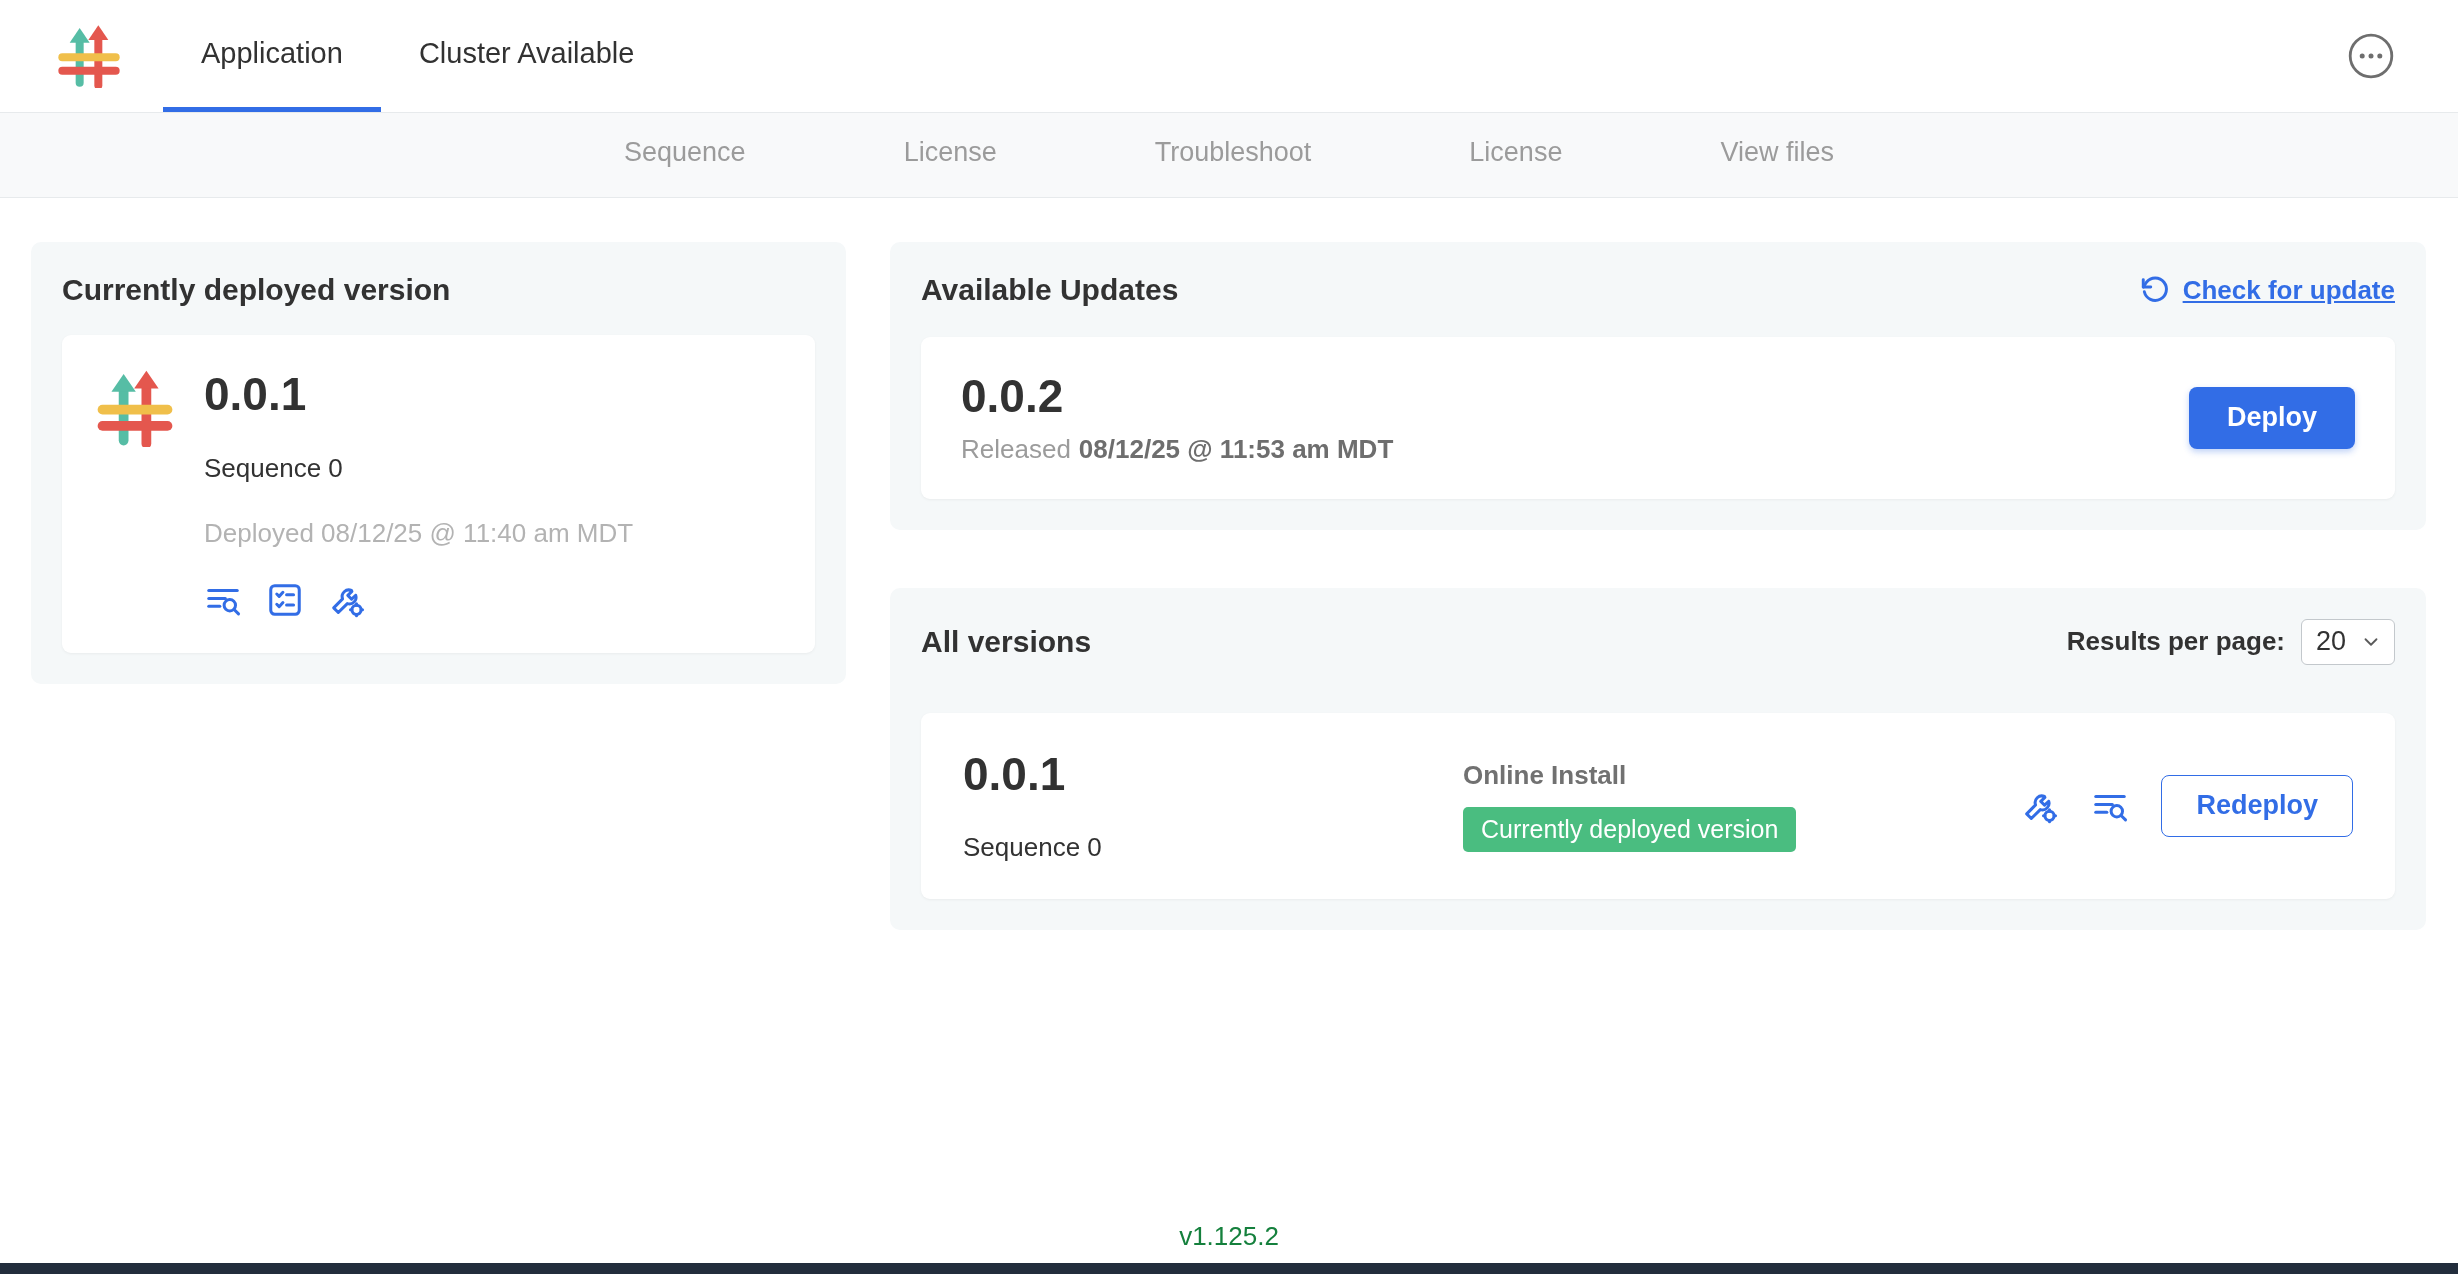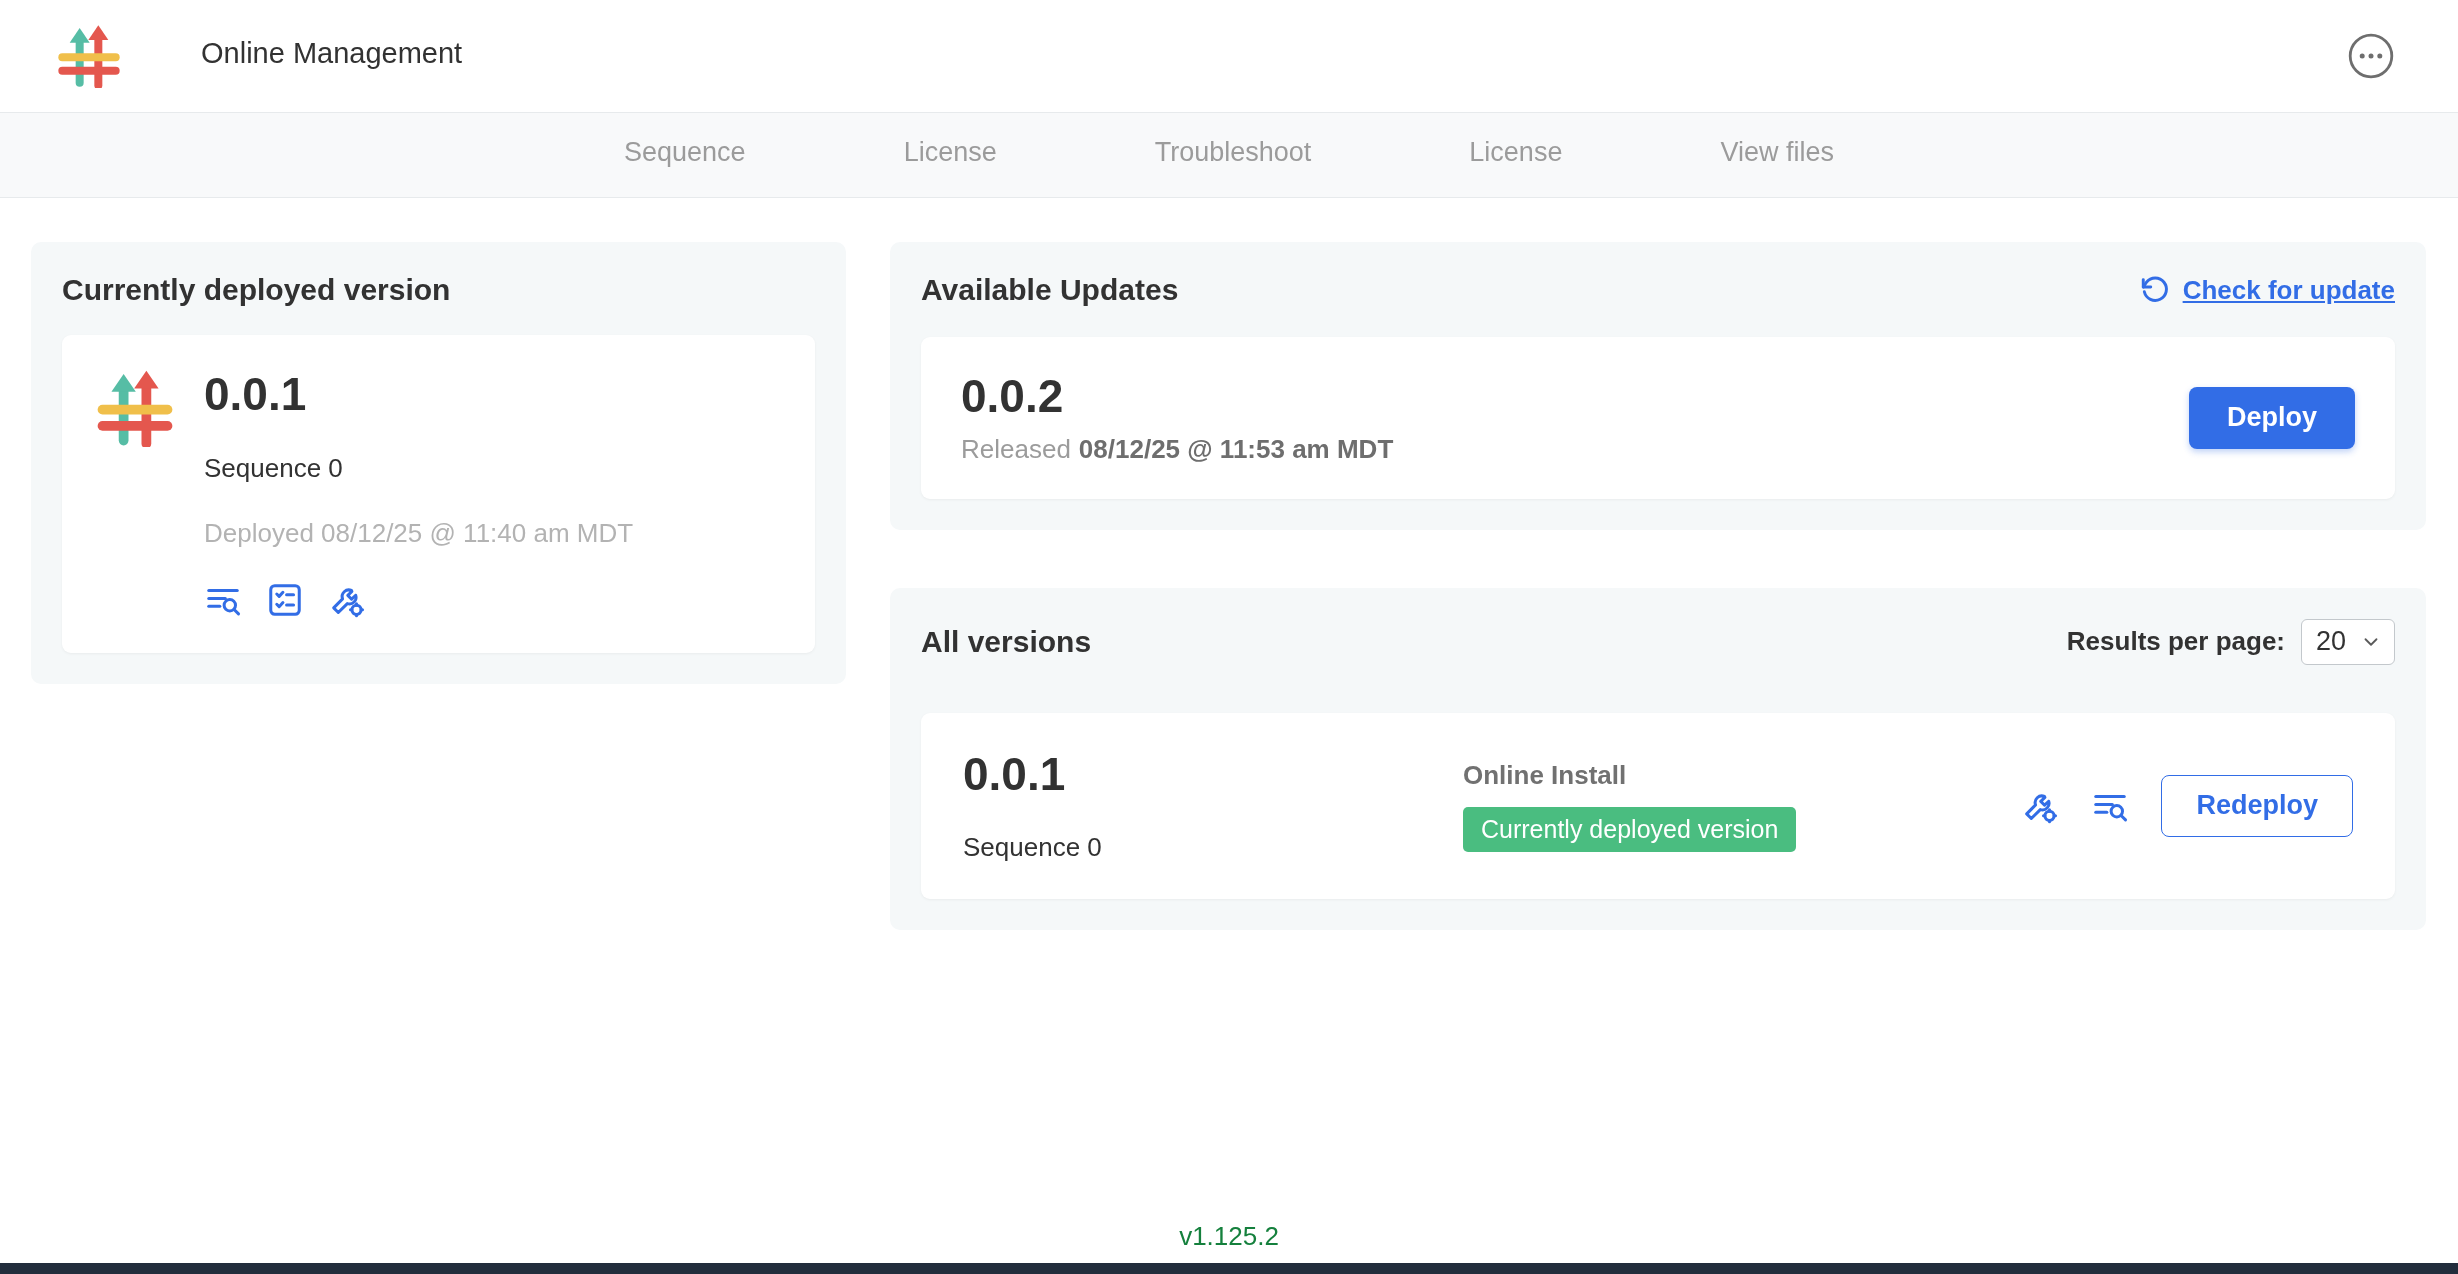--- a/index.html
+++ b/index.html
@@ -126,22 +126,25 @@
           <line x1="17" y1="44" x2="17" y2="13" stroke="#56bda5" stroke-width="6"></line>
           <polygon points="17,3 9.5,14 24.5,14" fill="#56bda5"></polygon>
           <line x1="31" y1="46" x2="31" y2="11" stroke="#e4574e" stroke-width="6"></line>
           <polygon points="31,1 23.5,12 38.5,12" fill="#e4574e"></polygon>
           <line x1="4" y1="25" x2="44" y2="25" stroke="#f0bf4a" stroke-width="6"></line>
           <line x1="4" y1="35" x2="44" y2="35" stroke="#e4574e" stroke-width="6"></line>
         </g>
       </svg>
     </div>
     <nav class="header-tabs">
+      <div class="header-tab active">
+        <span>Application</span>
+      </div>
       <div class="header-tab">
-        <span>Online Management</span>
+        <span>Cluster Available</span>
       </div>
     </nav>
     <div class="header-right">
       <div class="more-btn">
         <svg viewBox="0 0 24 24" fill="none">
           <circle cx="12" cy="12" r="10.4" stroke="#6e6e6e" stroke-width="1.4"></circle>
           <circle cx="7.6" cy="12" r="1.25" fill="#6e6e6e"></circle>
           <circle cx="12" cy="12" r="1.25" fill="#6e6e6e"></circle>
           <circle cx="16.4" cy="12" r="1.25" fill="#6e6e6e"></circle>
         </svg>

